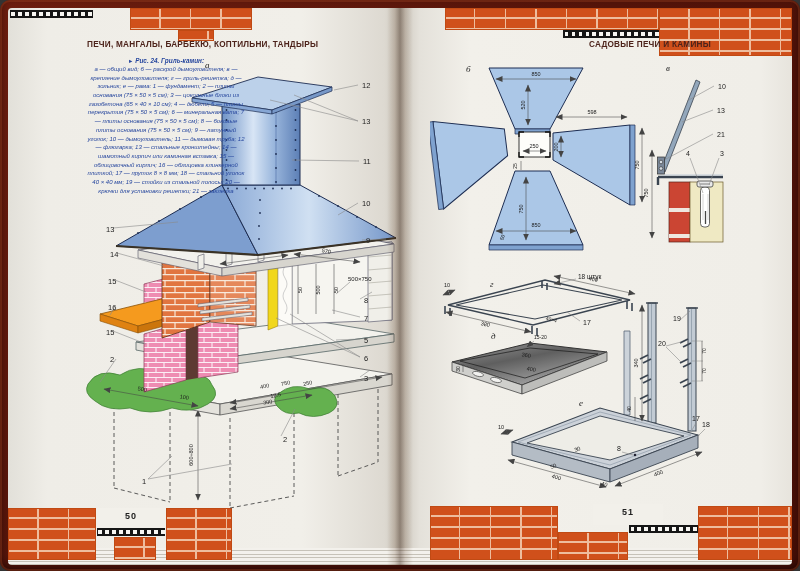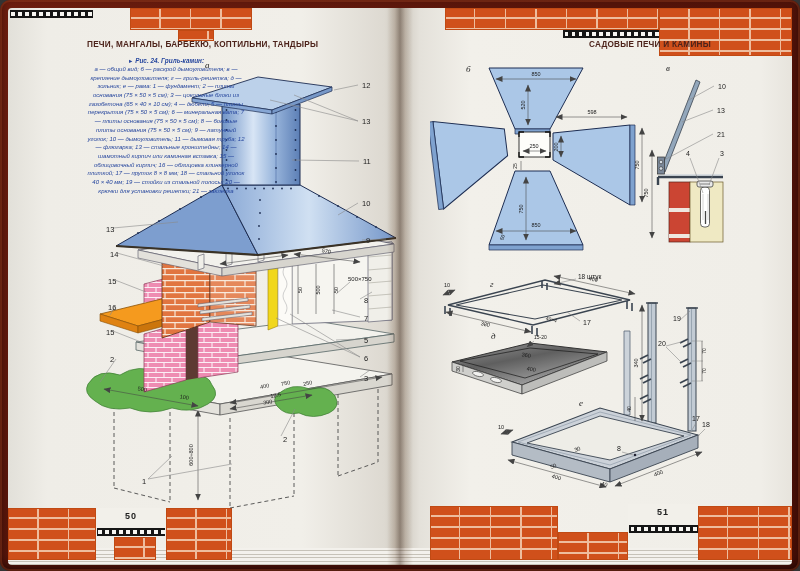--- a/index.html
+++ b/index.html
@@ -48,21 +48,21 @@
   <div class="bricks" style="left:659px;top:8px;width:133px;height:48px;"></div>
 
   <div class="bricks" style="left:8px;top:508px;width:88px;height:52px;"></div>
   <div class="notch" style="left:96px;top:508px;width:70px;height:20px;"><span>50</span></div>
   <div class="checker" style="left:97px;top:528px;width:68px;"></div>
   <div class="bricks" style="left:114px;top:537px;width:42px;height:23px;"></div>
   <div class="bricks" style="left:166px;top:508px;width:66px;height:52px;"></div>
 
   <div class="bricks" style="left:430px;top:506px;width:128px;height:54px;"></div>
   <div class="bricks" style="left:558px;top:532px;width:70px;height:28px;"></div>
-  <div class="notch" style="left:628px;top:504px;width:70px;height:21px;"><span>51</span></div>
+  <div class="notch" style="left:593px;top:504px;width:70px;height:21px;"><span>51</span></div>
   <div class="checker" style="left:629px;top:525px;width:69px;"></div>
   <div class="bricks" style="left:698px;top:506px;width:94px;height:54px;"></div>
 
   <div class="header" id="hdr-left">ПЕЧИ, МАНГАЛЫ, БАРБЕКЮ, КОПТИЛЬНИ, ТАНДЫРЫ</div>
   <div class="header" id="hdr-right">САДОВЫЕ ПЕЧИ И КАМИНЫ</div>
 
   <div class="legend">
     <div class="cap"><span class="mk">►</span> <span>Рис. 24. Гриль-камин:</span></div>
     <div class="body">а — общий вид; б — раскрой дымоуловителя; в — крепление дымоуловителя; г — гриль-решетка; д — зольник; е — рама: 1 — фундамент; 2 — плиты основания (75 × 50 × 5 см); 3 — цокольные блоки из газобетона (65 × 40 × 10 см); 4 — дюбели; 5 — плиты перекрытия (75 × 50 × 5 см); 6 — минеральная вата; 7 — плиты основания (75 × 50 × 5 см); 8 — боковые плиты основания (75 × 50 × 5 см); 9 — латунный уголок; 10 — дымоуловитель; 11 — дымовая труба; 12 — флюгарка; 13 — стальные кронштейны; 14 — шамотный кирпич или каминная вставка; 15 — облицовочный кирпич; 16 — облицовка клинкерной плиткой; 17 — пруток 8 × 8 мм; 18 — стальной уголок 40 × 40 мм; 19 — стойки из стальной полосы; 20 — крючки для установки решетки; 21 — заклепка</div>
   </div>

